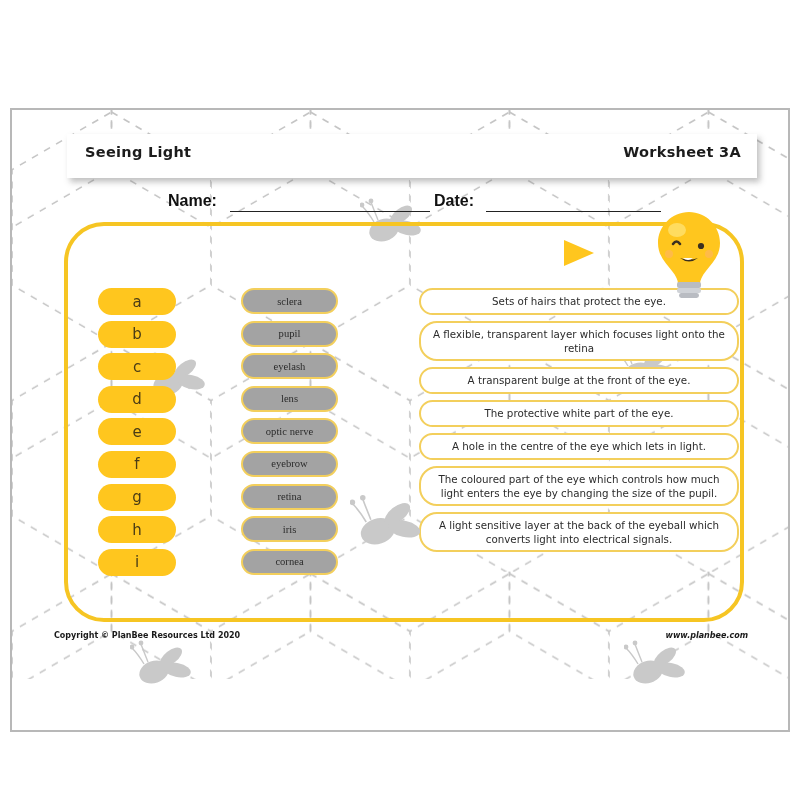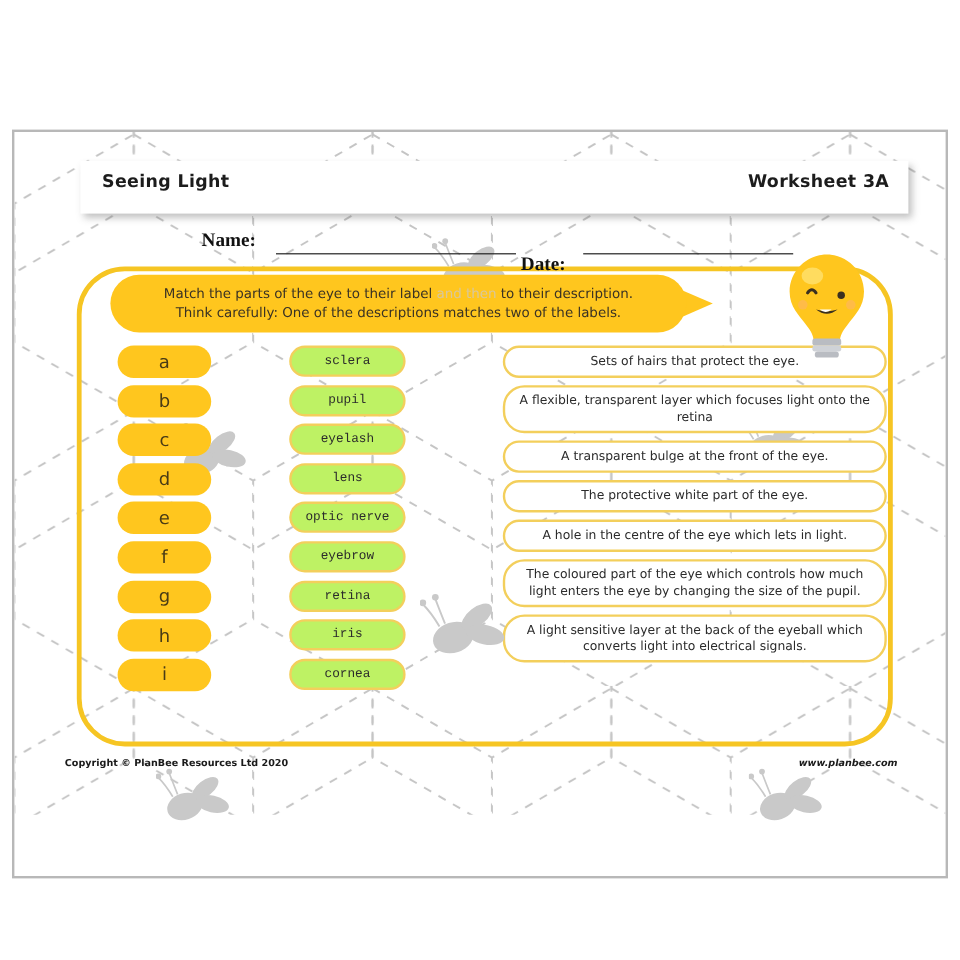--- a/index.html
+++ b/index.html
@@ -68,34 +68,34 @@
   .namerow {
     position: absolute;
     left: 0; right: 0;
     top: 82px;
     height: 26px;
     z-index: 3;
   }
   .nd-label {
     position: absolute;
     top: 0;
-    font-family: Liberation Serif, serif;
+    font-family: Liberation Sans, sans-serif;
     font-weight: bold;
     font-size: 16px;
     color: #111111;
   }
   .nd-rule {
     position: absolute;
     top: 19px;
     height: 0;
     border-bottom: 1.6px solid #222222;
   }
   .name-label { left: 156px; }
   .name-rule  { left: 218px; width: 200px; }
-  .date-label { left: 422px; margin-top: 20px; }
+  .date-label { left: 422px; }
   .date-rule  { left: 474px; width: 175px; }
 
   
   .ycontainer {
     position: absolute;
     left: 52px;
     top: 112px;
     width: 680px;
     height: 400px;
     border: 4px solid #f6c523;
@@ -180,28 +180,28 @@
     position: absolute;
     left: 229px;
     top: 178px;
     width: 97px;
     z-index: 4;
   }
   .part-pill {
     width: 97px;
     height: 26px;
     margin-bottom: 6.6px;
-    background: #bef264;
+    background: #a3a3a3;
     border: 2.6px solid #f3cf5c;
     border-radius: 14px;
     box-sizing: border-box;
     display: flex;
     align-items: center;
     justify-content: center;
-    font-family: Liberation Mono, monospace;
+    font-family: Liberation Serif, serif;
     font-size: 10.6px;
     color: #2b2b2b;
   }
 
   .col-desc {
     position: absolute;
     left: 407px;
     top: 178px;
     width: 320px;
     z-index: 4;
@@ -354,28 +354,20 @@
     <div class="namerow">
       <div class="nd-label name-label">Name:</div>
       <div class="nd-rule name-rule"></div>
       <div class="nd-label date-label">Date:</div>
       <div class="nd-rule date-rule"></div>
     </div>
 
     <div class="ycontainer"></div>
 
     <div class="banner-tail"></div>
-    <div class="banner">
-      <div class="banner-text">
-        <div>
-          <span>Match the parts of the eye to their label </span><span class="faded">and then</span><span> to their description.</span>
-        </div>
-        <div class="ln2">Think carefully: One of the descriptions matches two of the labels.</div>
-      </div>
-    </div>
 
     <div class="bulb-wrap">
       <svg viewBox="0 0 74 92" width="74" height="92">
         <path d="M37 4 C54 4 68 18 68 35 C68 48 60 55 54 63 C50 68 48 72 48 76 L26 76 C26 72 24 68 20 63 C14 55 6 48 6 35 C6 18 20 4 37 4 Z" fill="#ffc61e"></path>
         <ellipse cx="25" cy="22" rx="9" ry="7" fill="#ffdd63" opacity="0.95"></ellipse>
         <rect x="25" y="74" width="24" height="6" rx="2" fill="#b9bcc2"></rect>
         <rect x="25" y="80" width="24" height="5" rx="2" fill="#cfd2d7"></rect>
         <rect x="27" y="85" width="20" height="5" rx="2.4" fill="#b9bcc2"></rect>
         <path d="M21 36 q3.5 -5 7 0" stroke="#3b3020" stroke-width="2.6" fill="none" stroke-linecap="round"></path>
         <circle cx="49" cy="38" r="3.1" fill="#3b3020"></circle>

